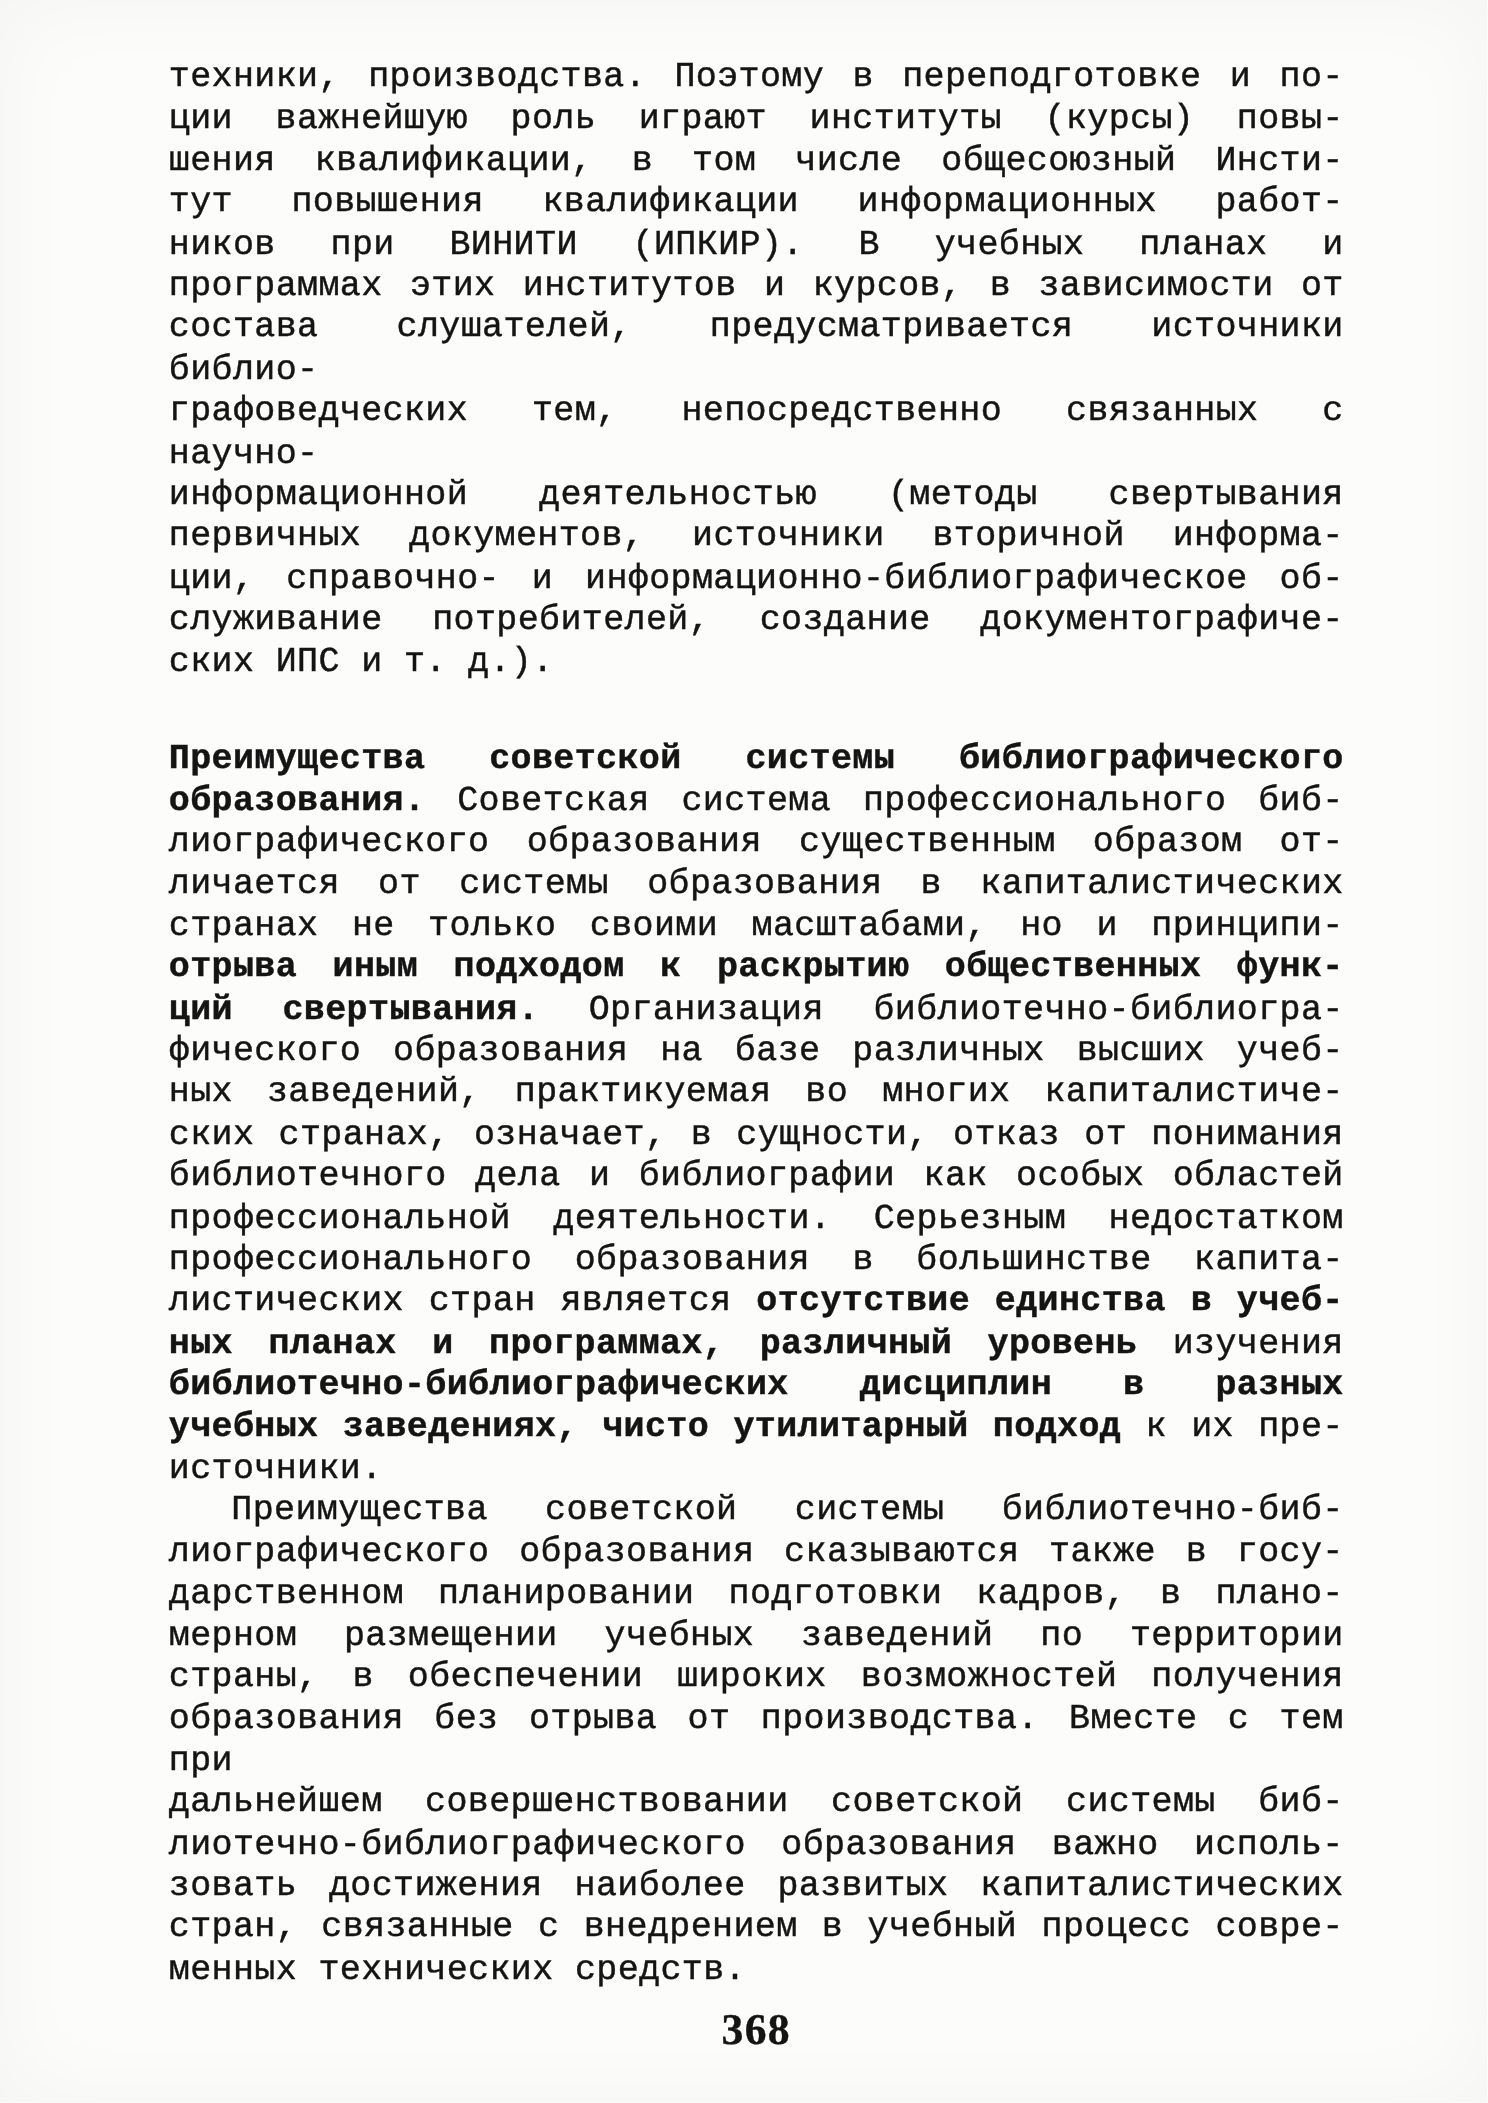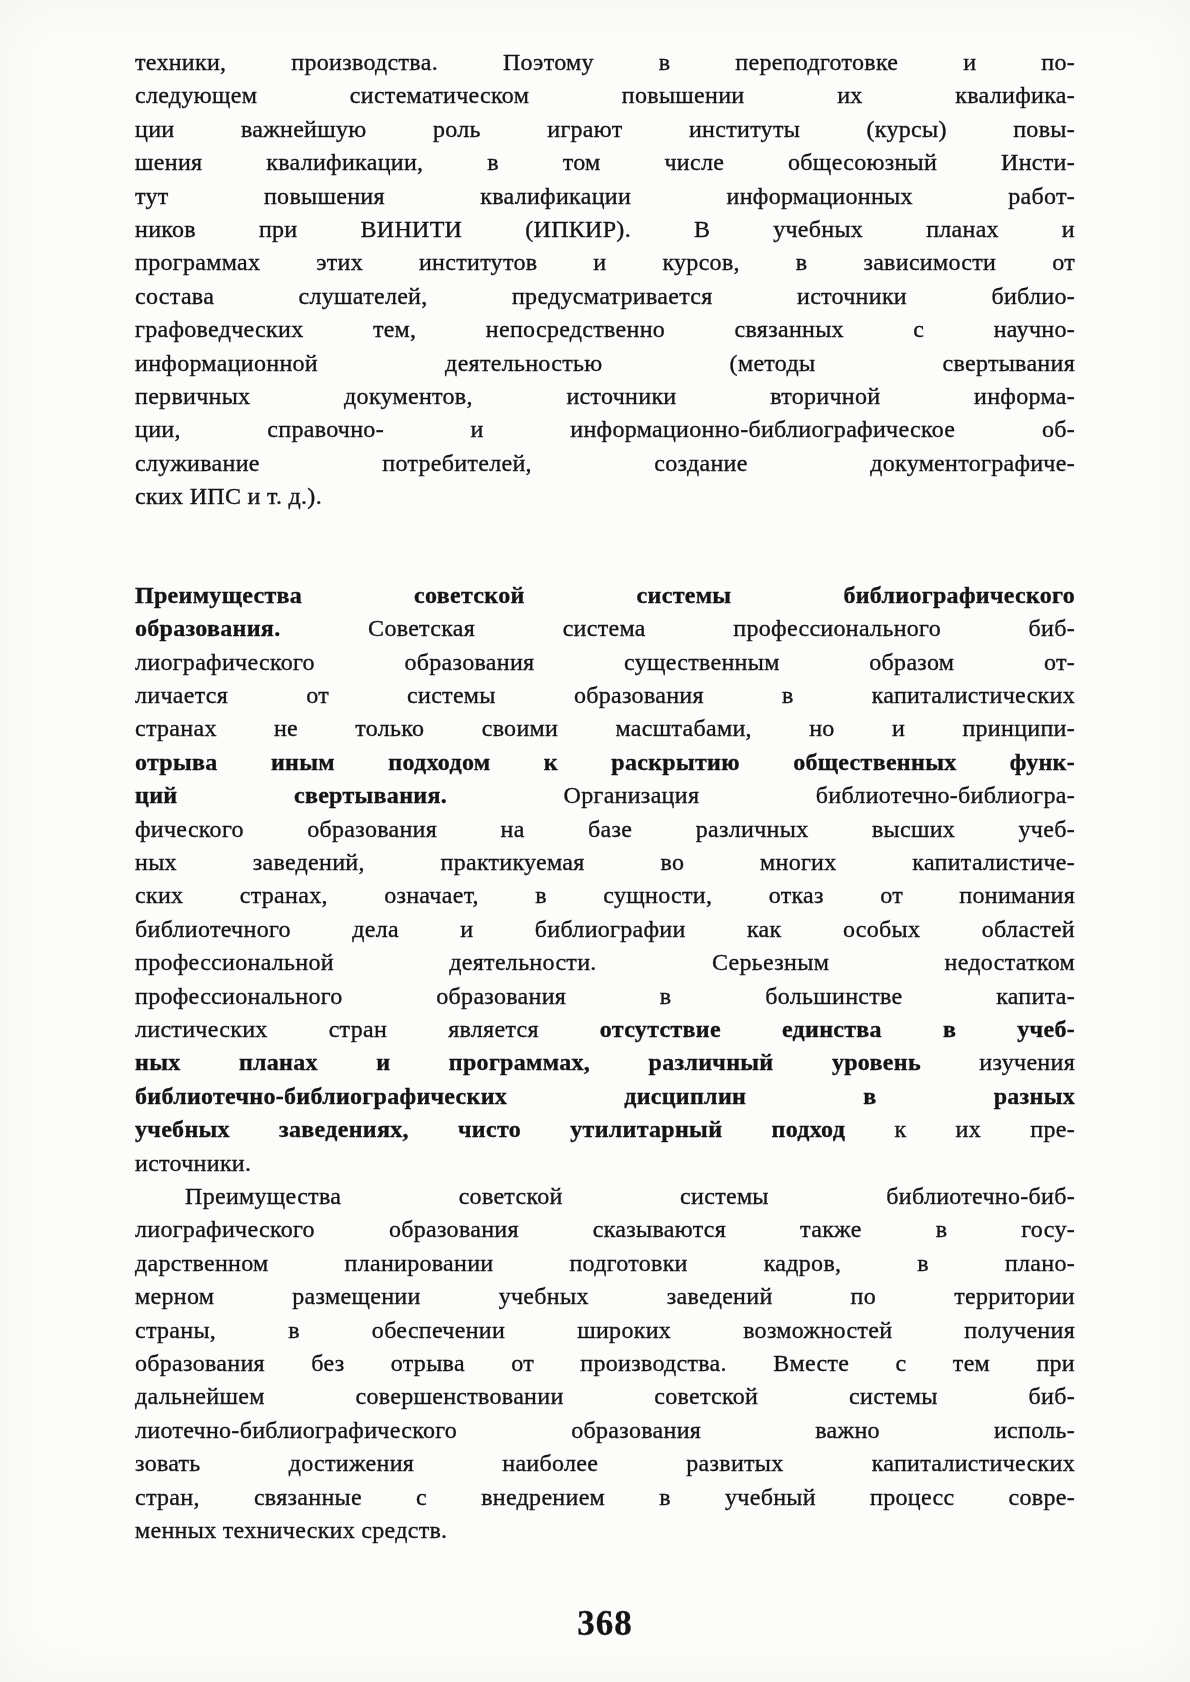--- a/index.html
+++ b/index.html
@@ -17,29 +17,30 @@
     color: #141414;
     overflow: hidden;
   }
   .text-block {
     position: absolute;
     left: 135px;
     top: 46px;
     width: 940px;
   }
   .paragraph { margin: 0; }
-  .paragraph.gap { margin-top: 65px; }
+  .paragraph.gap { margin-top: 44px; }
   .line {
-    font-size: 24px;
+    font-size: 28px;
     line-height: 33.4px;
     text-align: justify;
     text-align-last: justify;
     letter-spacing: 0.3px;
     -webkit-text-stroke: 0.35px currentColor;
     white-space: normal;
+    font-family: Liberation Mono, monospace;
   }
   .line.end { text-align-last: left; }
   .line.indent { text-indent: 50px; }
   .b { font-weight: 700; }
   .page-number {
     position: absolute;
     left: 135px;
     top: 1556px;
     width: 940px;
     text-align: center;
@@ -50,21 +51,20 @@
     -webkit-text-stroke: 0.3px currentColor;
   }
 </style>
 </head>
 <body>
 
 <div class="page">
   <div class="text-block">
     <div class="paragraph">
         <div class="line"><span>техники, производства. Поэтому в переподготовке и по-</span></div>
-        <div class="line"><span>следующем систематическом повышении их квалифика-</span></div>
         <div class="line"><span>ции важнейшую роль играют институты (курсы) повы-</span></div>
         <div class="line"><span>шения квалификации, в том числе общесоюзный Инсти-</span></div>
         <div class="line"><span>тут повышения квалификации информационных работ-</span></div>
         <div class="line"><span>ников при ВИНИТИ (ИПКИР). В учебных планах и</span></div>
         <div class="line"><span>программах этих институтов и курсов, в зависимости от</span></div>
         <div class="line"><span>состава слушателей, предусматривается источники библио-</span></div>
         <div class="line"><span>графоведческих тем, непосредственно связанных с научно-</span></div>
         <div class="line"><span>информационной деятельностью (методы свертывания</span></div>
         <div class="line"><span>первичных документов, источники вторичной информа-</span></div>
         <div class="line"><span>ции, справочно- и информационно-библиографическое об-</span></div>

